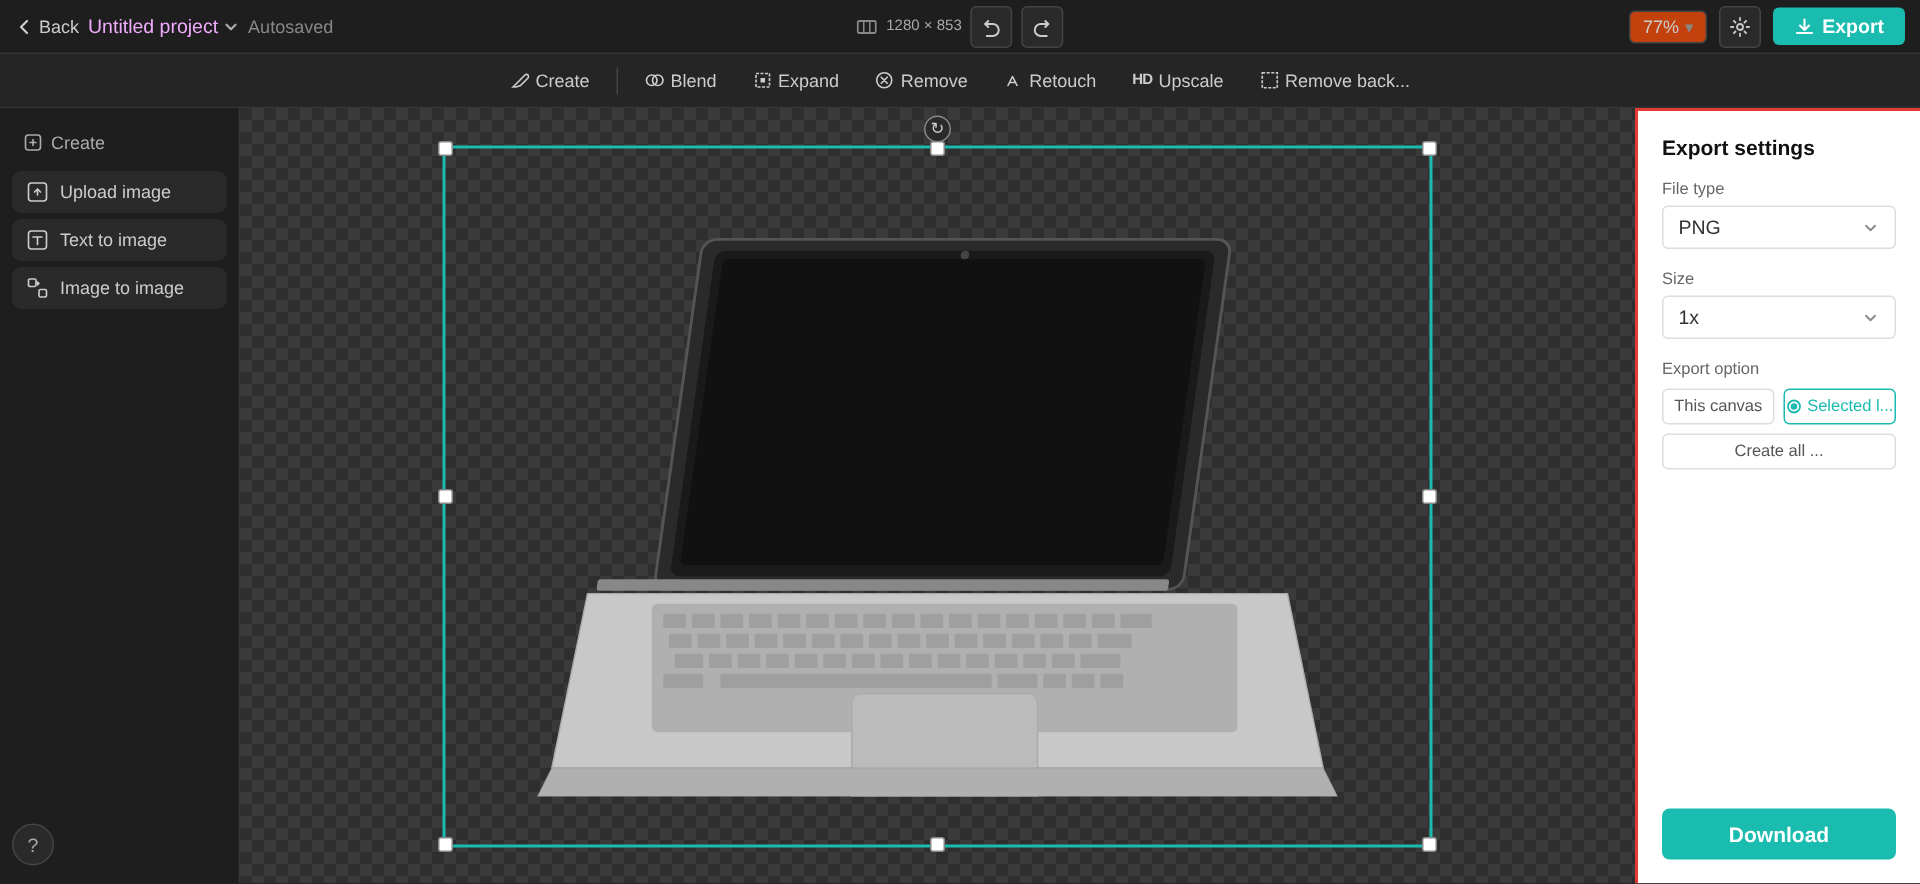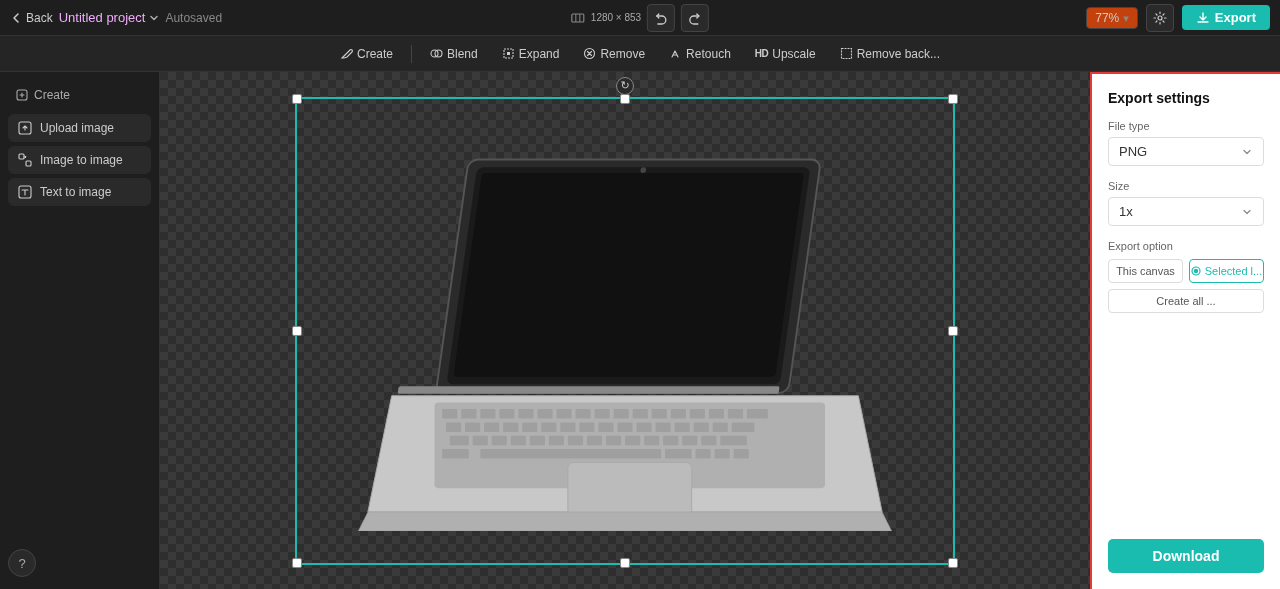--- a/index.html
+++ b/index.html
@@ -483,32 +483,32 @@
     </div>
     <div class="sidebar-btn">
       <svg width="14" height="14" viewBox="0 0 14 14" fill="none">
         <rect x="1" y="1" width="12" height="12" rx="2" stroke="#ccc" stroke-width="1.1"></rect>
         <path d="M7 9V5M5 7L7 5L9 7" stroke="#ccc" stroke-width="1.1" stroke-linecap="round" stroke-linejoin="round"></path>
       </svg>
       <span>Upload image</span>
     </div>
     <div class="sidebar-btn">
       <svg width="14" height="14" viewBox="0 0 14 14" fill="none">
+        <rect x="1" y="1" width="12" height="12" rx="2" stroke="#ccc" stroke-width="1.1"></rect>
+        <path d="M4 5H10M7 5V10" stroke="#ccc" stroke-width="1.1" stroke-linecap="round"></path>
+      </svg>
+      <span>Text to image</span>
+    </div>
+    <div class="sidebar-btn">
+      <svg width="14" height="14" viewBox="0 0 14 14" fill="none">
         <rect x="1" y="1" width="5" height="5" rx="1" stroke="#ccc" stroke-width="1.1"></rect>
         <rect x="8" y="8" width="5" height="5" rx="1" stroke="#ccc" stroke-width="1.1"></rect>
         <path d="M6 4H8L7 3M8 4L7 5" stroke="#ccc" stroke-width="1" stroke-linecap="round" stroke-linejoin="round"></path>
       </svg>
       <span>Image to image</span>
-    </div>
-    <div class="sidebar-btn">
-      <svg width="14" height="14" viewBox="0 0 14 14" fill="none">
-        <rect x="1" y="1" width="12" height="12" rx="2" stroke="#ccc" stroke-width="1.1"></rect>
-        <path d="M4 5H10M7 5V10" stroke="#ccc" stroke-width="1.1" stroke-linecap="round"></path>
-      </svg>
-      <span>Text to image</span>
     </div>
     <div class="sidebar-footer">
       <div class="help-btn">?</div>
     </div>
   </div>
 
   <div class="canvas-area">
     <div class="canvas-bg"></div>
 
     <div class="canvas-frame">

